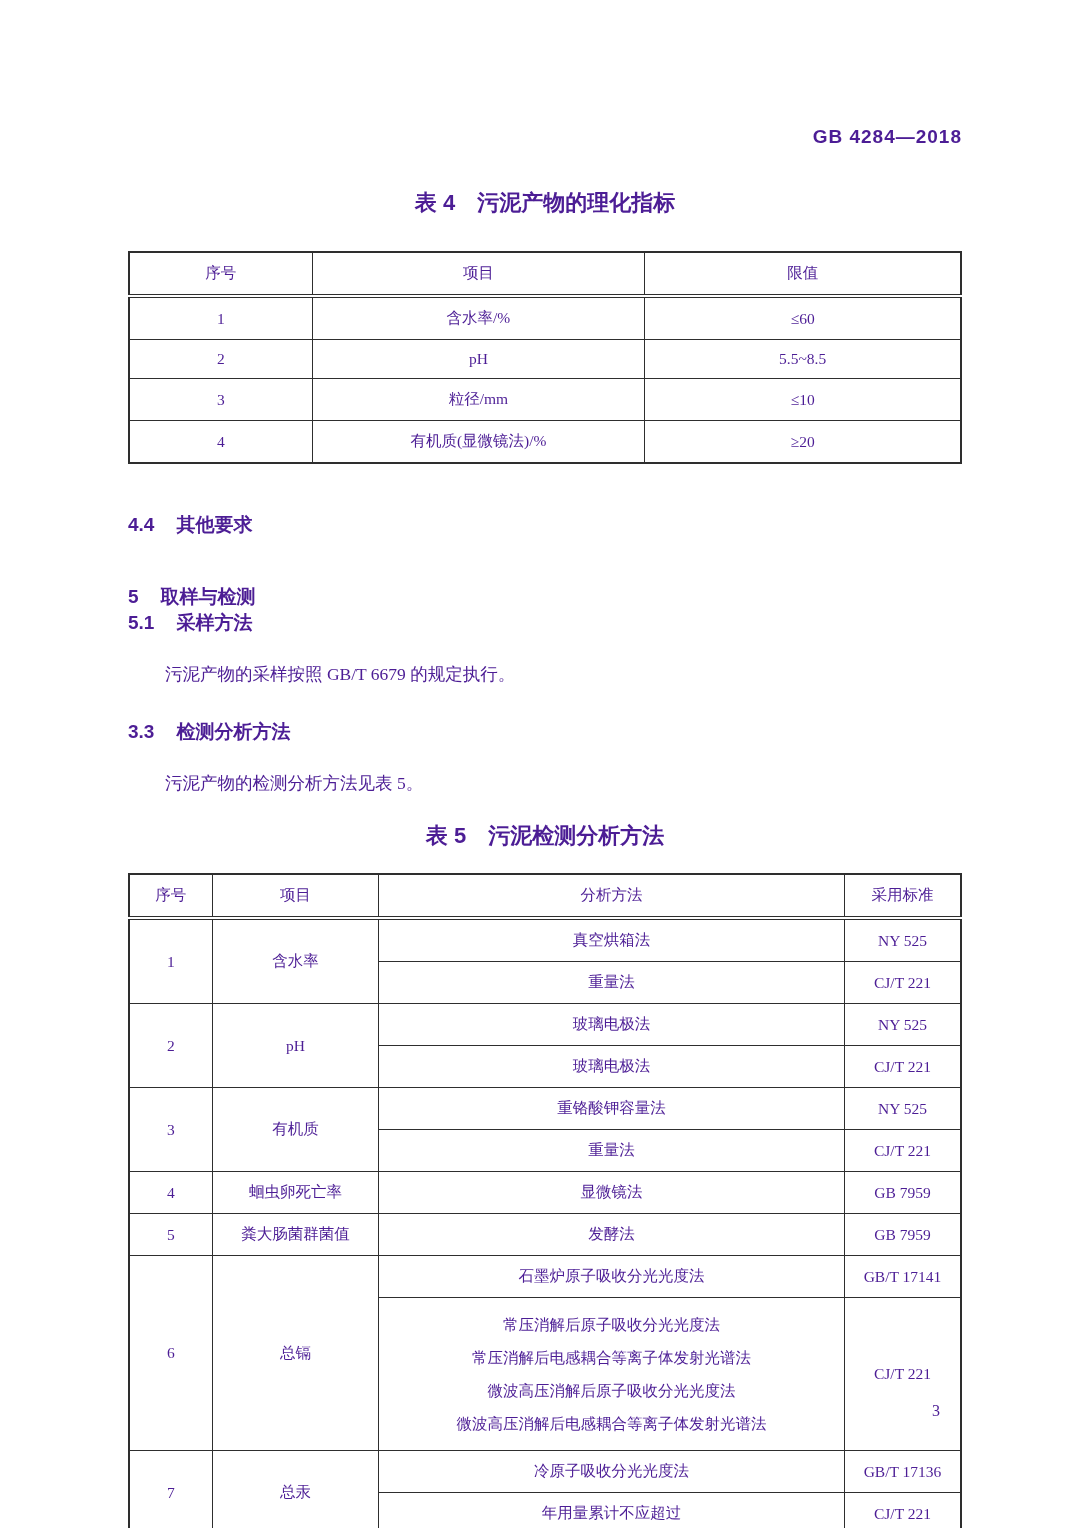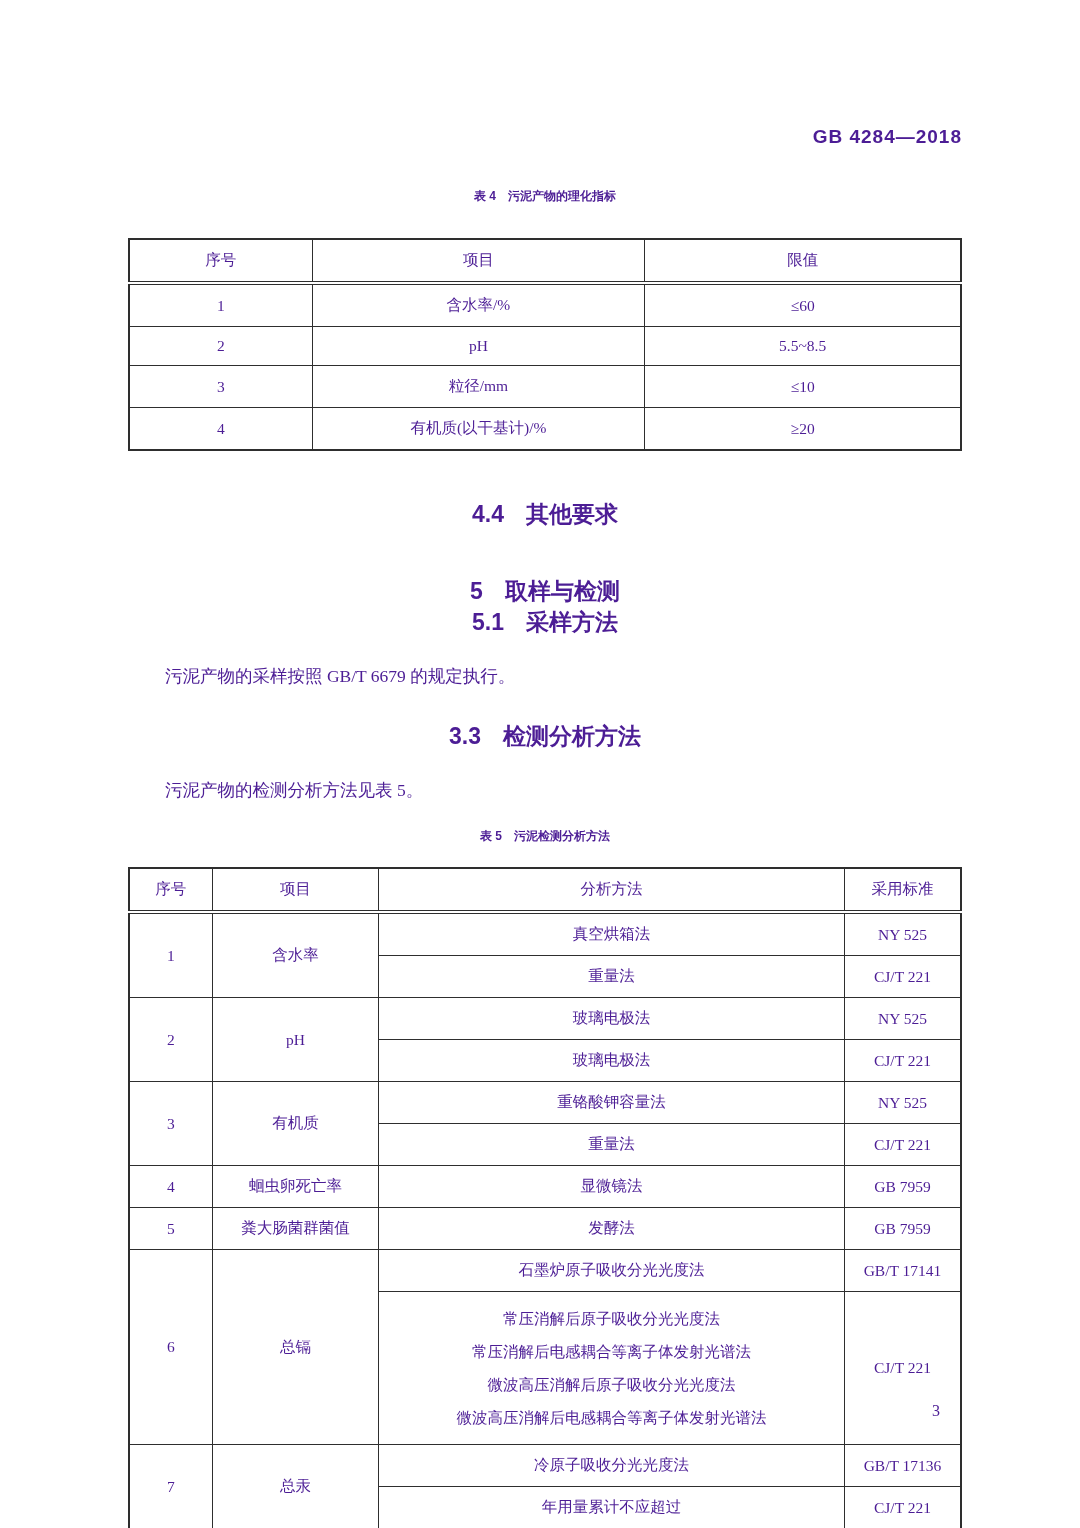--- a/index.html
+++ b/index.html
@@ -22,21 +22,21 @@
     text-align:right;
     font-family:"Liberation Sans","DejaVu Sans",sans-serif;
     font-weight:bold;
     font-size:19px;
     letter-spacing:1px;
   }
   .table-title {
     text-align:center;
     font-family:"Liberation Sans","DejaVu Sans",sans-serif;
     font-weight:bold;
-    font-size:12px;
+    font-size:22px;
   }
   .t4-title { margin-top:40px; }
   .t5-title { margin-top:26px; }
   table {
     width:100%;
     border-collapse:collapse;
     table-layout:fixed;
     font-size:15.5px;
   }
   table.t4 { margin-top:33px; }
@@ -57,22 +57,21 @@
   .t4 col.c1 { width:22%; }
   .t4 col.c2 { width:40%; }
   .t4 col.c3 { width:38%; }
   .t5 col.c1 { width:10%; }
   .t5 col.c2 { width:20%; }
   .t5 col.c3 { width:56%; }
   .t5 col.c4 { width:14%; }
   .heading {
     font-family:"Liberation Sans","DejaVu Sans",sans-serif;
     font-weight:bold;
-    font-size:23px;
-    text-align:center;
+    font-size:19px;
   }
   .heading .num { margin-right:22px; }
   .h-44 { margin-top:48px; }
   .h-5  { margin-top:46px; }
   .h-51 { }
   .h-52 { margin-top:32px; }
   .para {
     margin-top:27px;
     font-size:17.5px;
     text-indent:37px;
@@ -119,21 +118,21 @@
             <td>pH</td>
             <td>5.5~8.5</td>
           </tr>
           <tr>
             <td>3</td>
             <td>粒径/mm</td>
             <td>≤10</td>
           </tr>
           <tr>
             <td>4</td>
-            <td>有机质(以干基计)/%</td>
+            <td>有机质(显微镜法)/%</td>
             <td>≥20</td>
           </tr>
         </tbody>
     </table>
 
     <div class="heading h-44">
       <span class="num">4.4</span><span>其他要求</span>
     </div>
 
     <div class="heading h-5">

